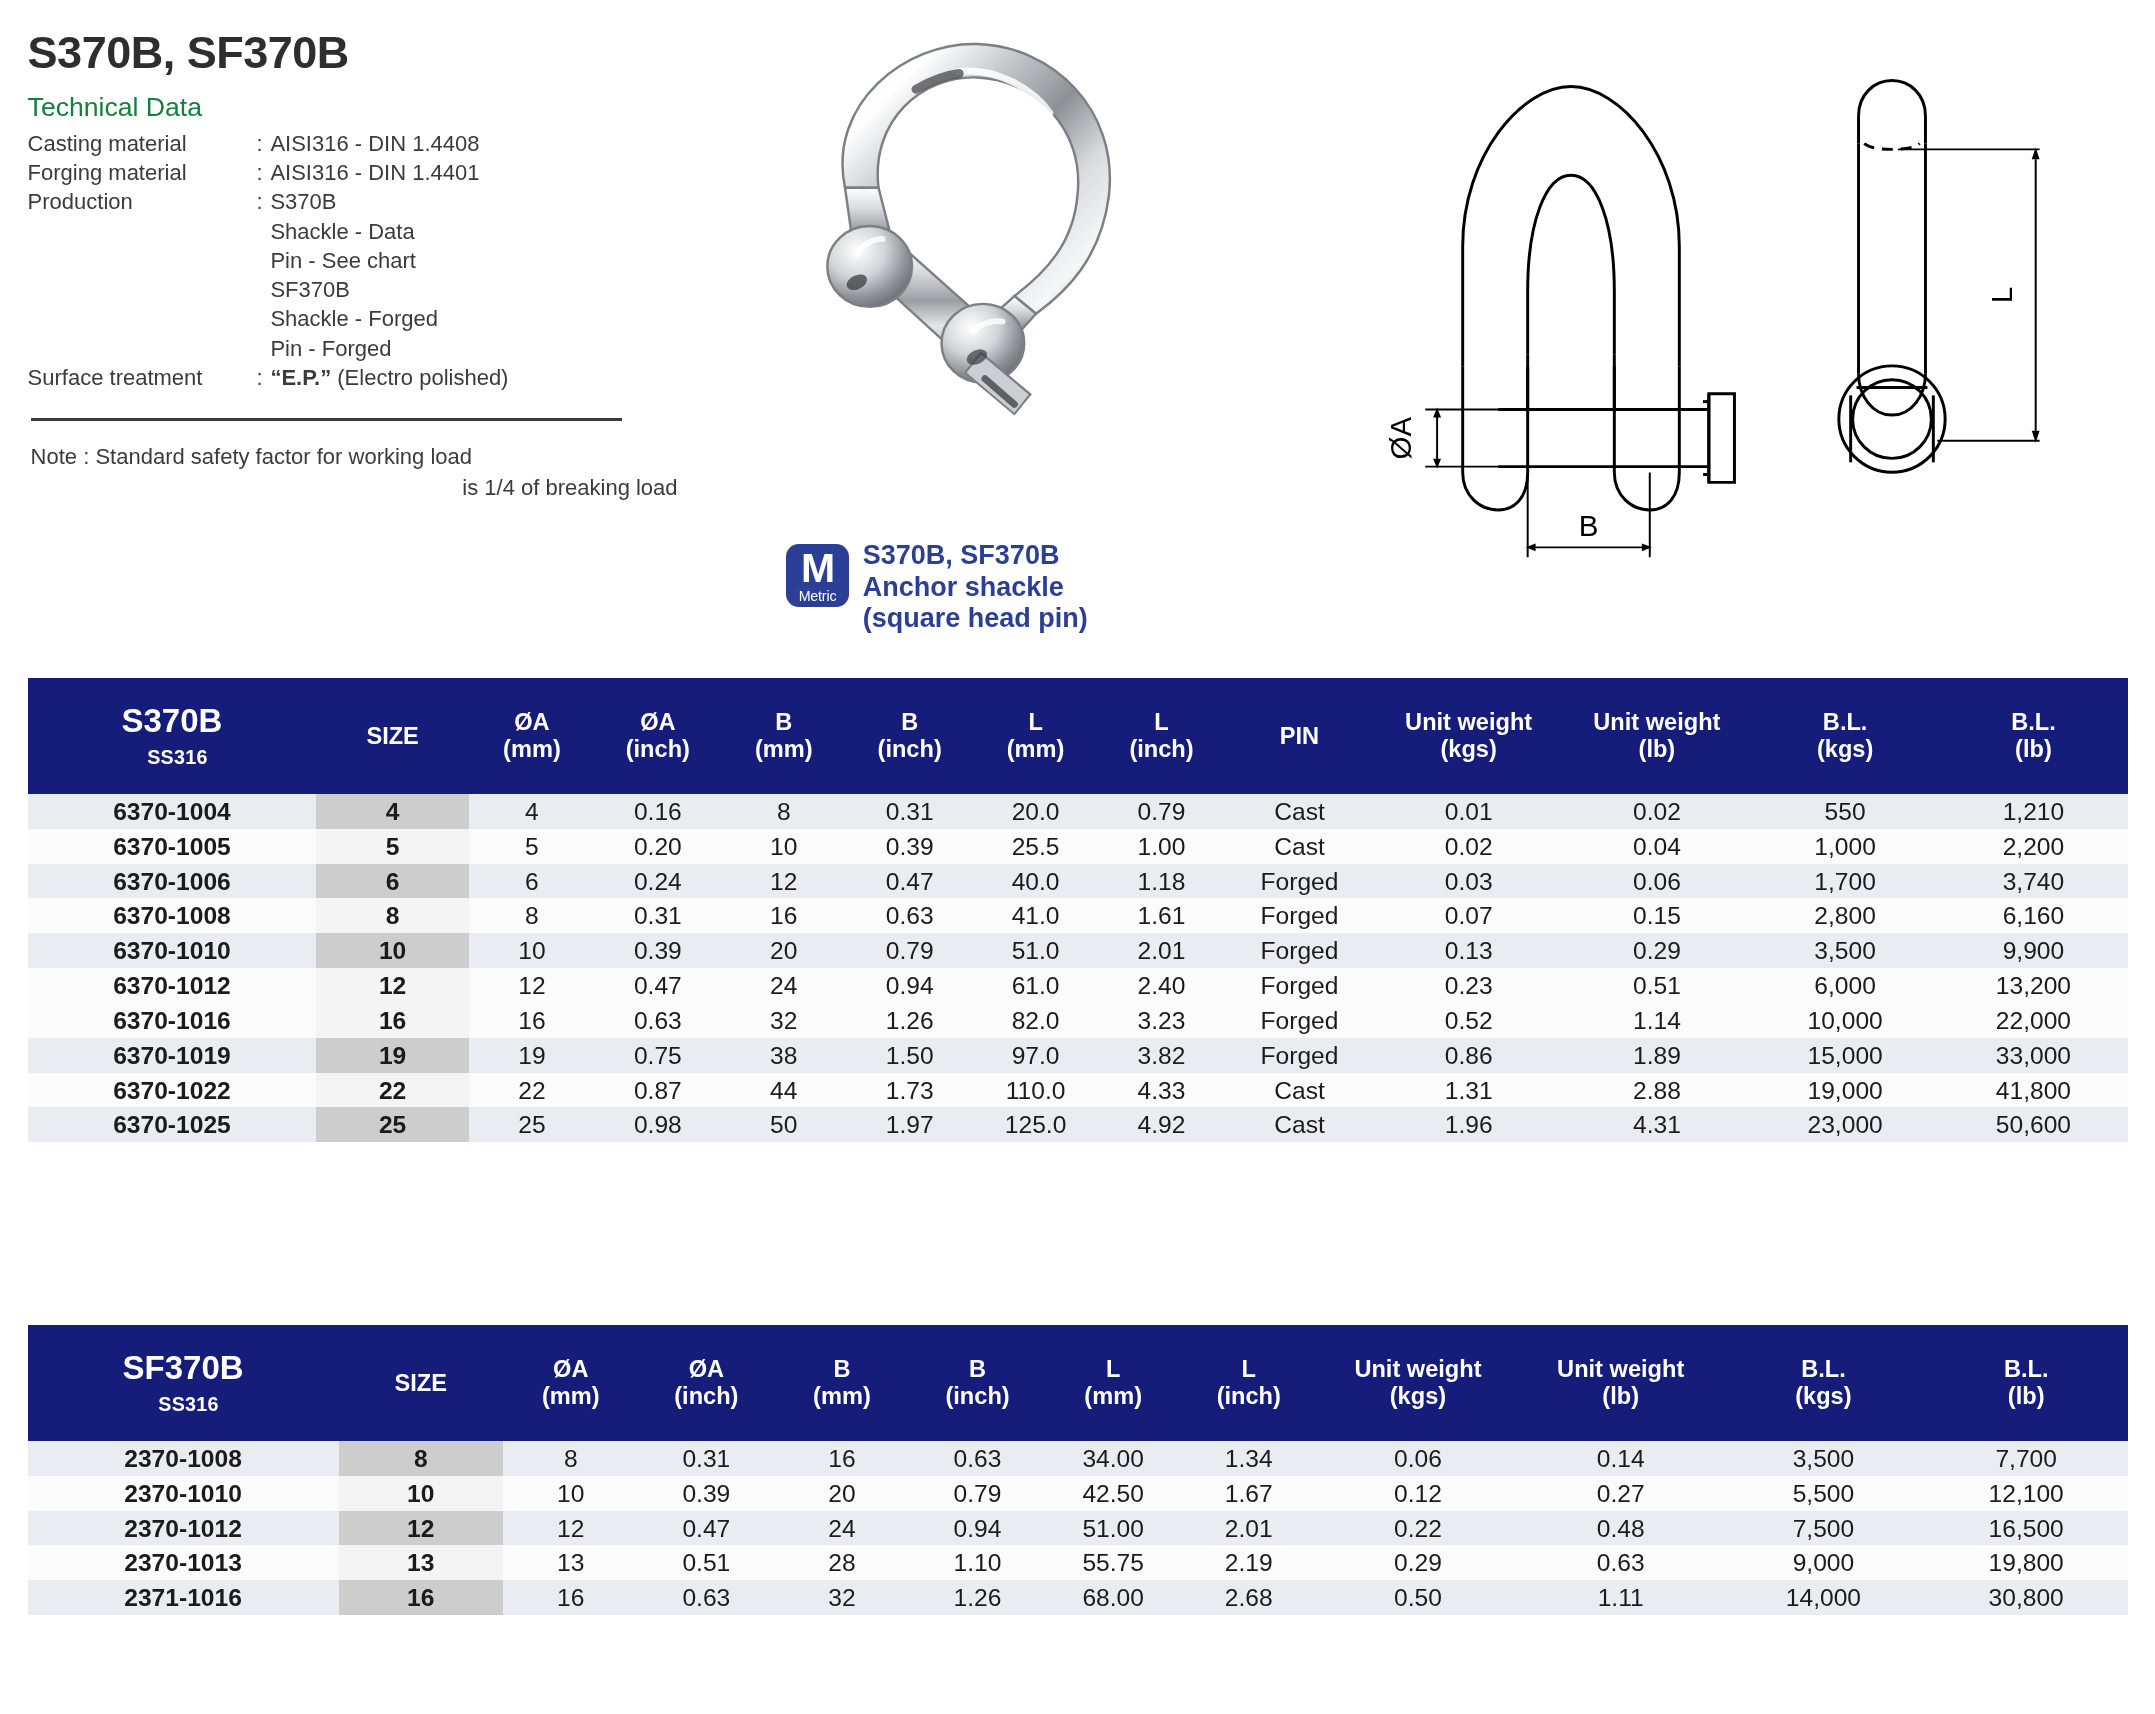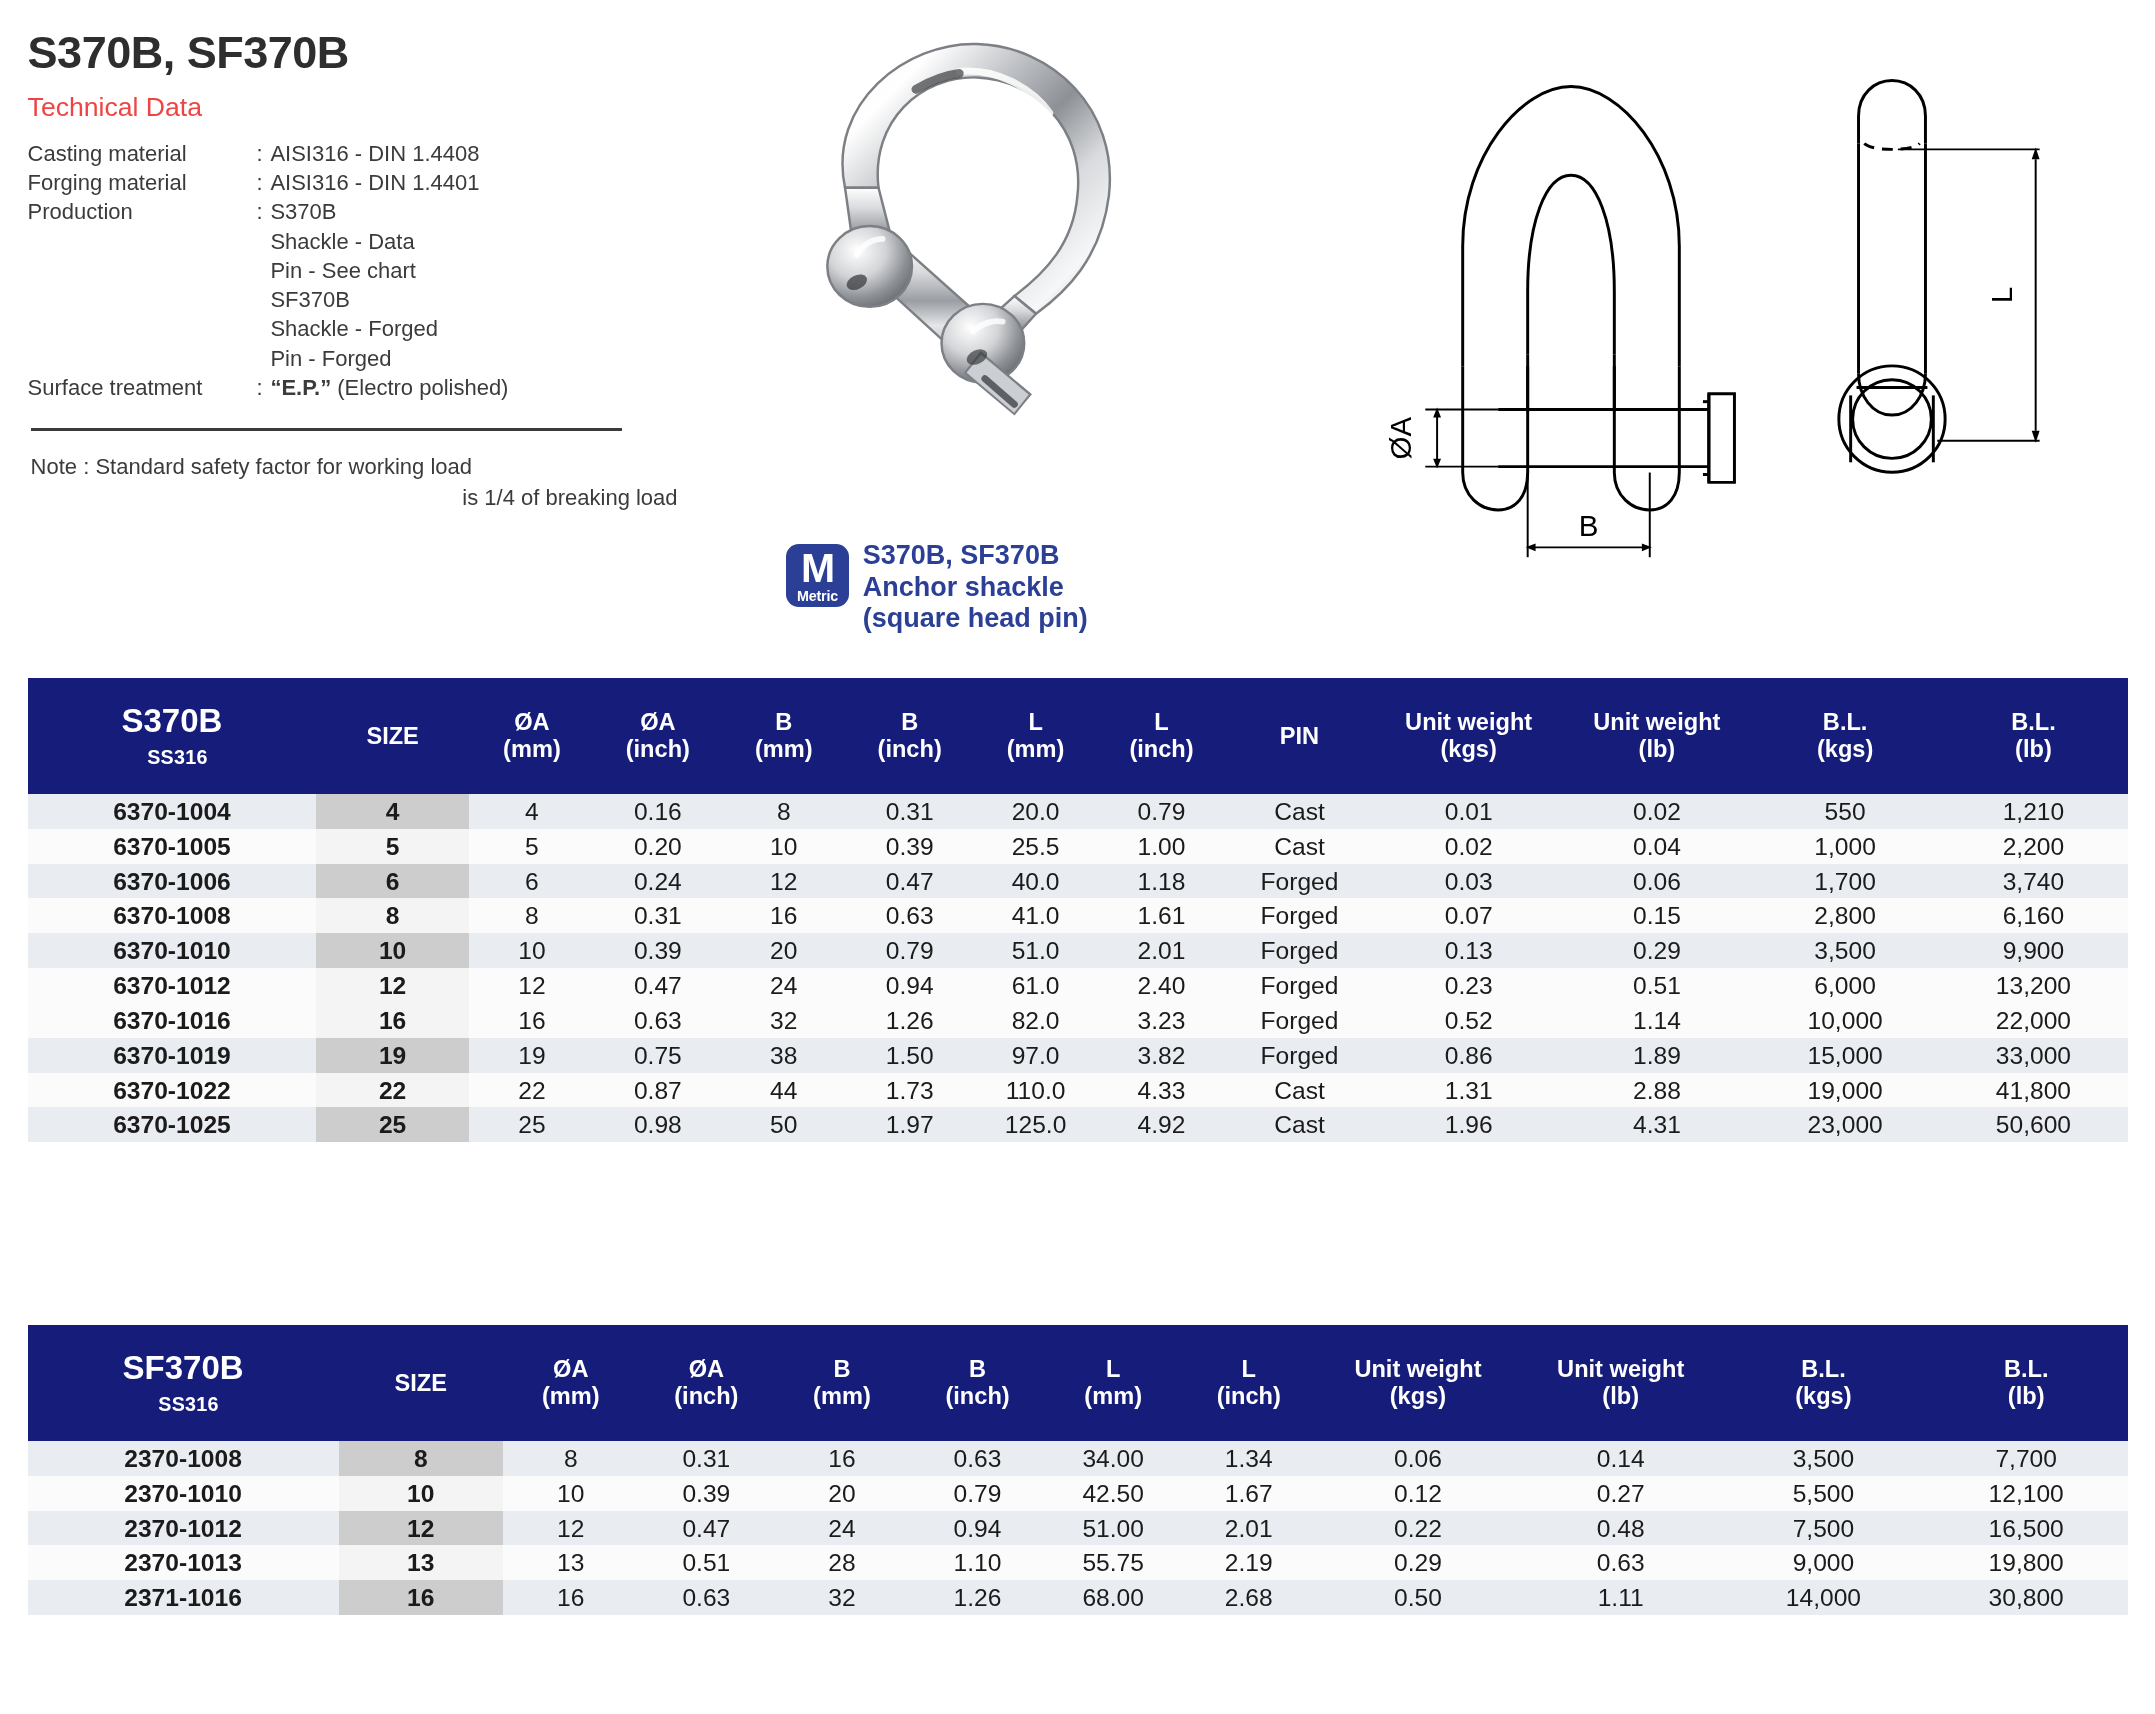--- a/index.html
+++ b/index.html
@@ -31,22 +31,22 @@
   #page-title {
     font-size: 45px;
     font-weight: bold;
     color: #2e2e2e;
     letter-spacing: -0.5px;
     margin: 0 0 17.7px 0;
     line-height: 1;
   }
   #tech-data-heading {
     font-size: 26.6px;
-    color: #ef4444;
-    margin-bottom: 16px;
+    color: #15803d;
+    margin-bottom: 6px;
     line-height: 1.15;
   }
   .spec-row {
     display: flex;
     font-size: 22px;
     color: #3b3b3b;
     line-height: 1.33;
     white-space: nowrap;
   }
   .spec-label { width: 229px; flex: 0 0 229px; }
@@ -99,21 +99,21 @@
   #metric-badge .m-letter {
     font-size: 41px;
     font-weight: bold;
     line-height: 41px;
     display: block;
     padding-top: 3.9px;
     letter-spacing: -1px;
   }
   #metric-badge .m-word {
     font-size: 14.3px;
-    font-weight: bold;
+    font-weight: normal;
     line-height: 14.8px;
     display: block;
     letter-spacing: -0.2px;
   }
   #caption-text {
     font-size: 27px;
     font-weight: bold;
     color: #2b3f96;
     line-height: 1.17;
     white-space: nowrap;

